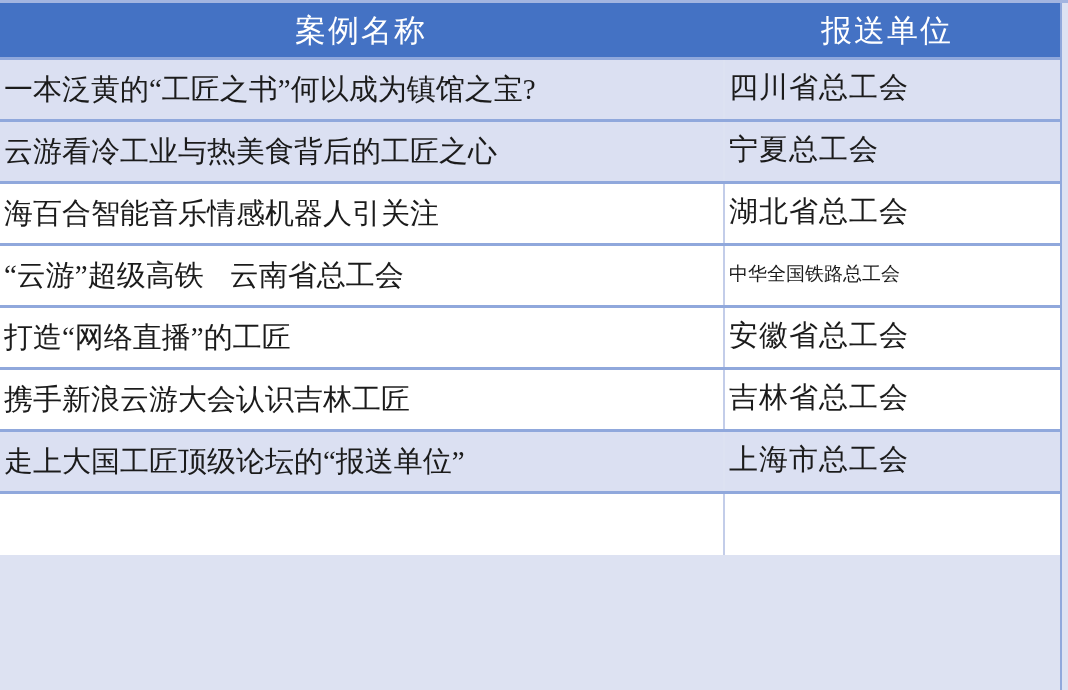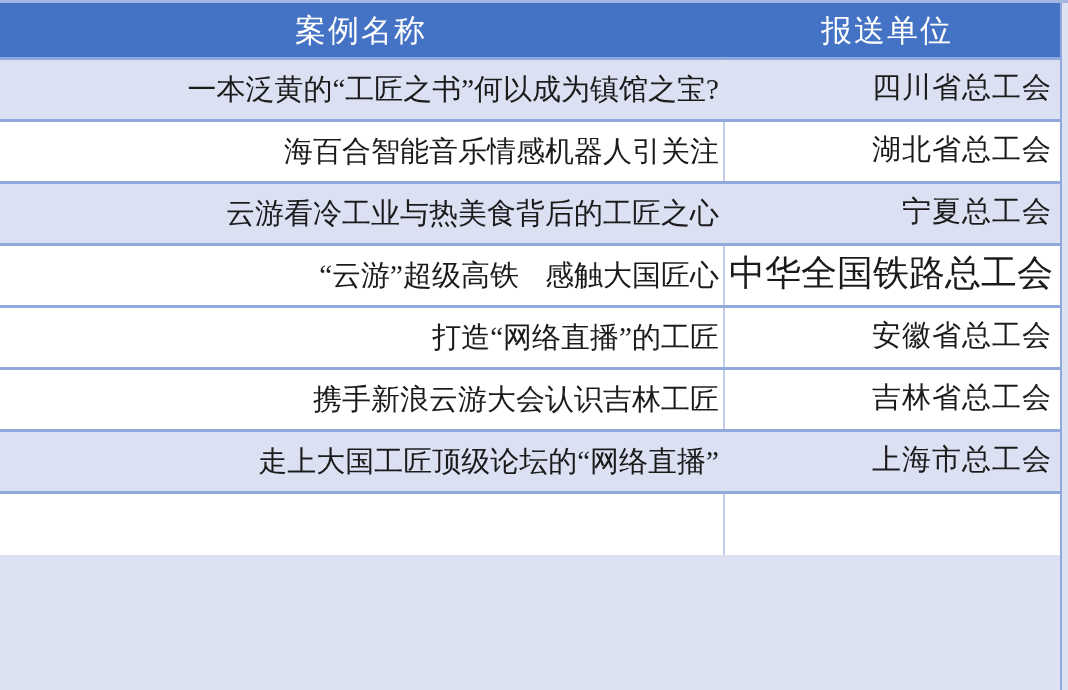--- a/index.html
+++ b/index.html
@@ -54,21 +54,21 @@
   thead th.th-unit  { padding-right: 10px; }
 
   
   tbody tr.data-row {
     height: 62px;
   }
   tbody td {
     font-size: 29px;
     line-height: 1;
     color: #1b1b1b;
-    text-align: right;
+    text-align: left;
     vertical-align: middle;
     padding: 0 4px;
     border-top: 3px solid #90a8dc;
     border-bottom: 0;
     white-space: nowrap;
     overflow: hidden;
   }
 
   tbody tr.row-shaded td {
     background: #dbe0f2;
@@ -84,21 +84,21 @@
     border-right: 2px solid transparent;
   }
 
   tbody td.cell-unit {
     letter-spacing: 1px;
     padding-right: 8px;
     font-family: Liberation Mono, monospace;
   }
   tbody td.cell-unit.unit-wide {
     letter-spacing: 0px;
-    font-size: 36px;
+    font-size: 19px;
   }
 
   
   .right-edge {
     position: absolute;
     top: 0;
     left: 1060px;
     width: 8px;
     height: 690px;
     background: #dde2f2;
@@ -136,60 +136,60 @@
 
     <tbody>
 
       <tr class="data-row row-shaded">
         <td class="cell-name">
           <span>一本泛黄的“工匠之书”何以成为镇馆之宝?</span>
         </td>
         <td class="cell-unit">四川省总工会</td>
       </tr>
 
+      <tr class="data-row row-shaded">
+        <td class="cell-name">
+          <span>云游看冷工业与热美食背后的工匠之心</span>
+        </td>
+        <td class="cell-unit">宁夏总工会</td>
+      </tr>
+
       <tr class="data-row row-plain">
         <td class="cell-name">
           <span>海百合智能音乐情感机器人引关注</span>
         </td>
         <td class="cell-unit">湖北省总工会</td>
       </tr>
 
+      <tr class="data-row row-plain">
+        <td class="cell-name">
+          <span>“云游”超级高铁</span><span class="wide-gap"></span><span>云南省总工会</span>
+        </td>
+        <td class="cell-unit unit-wide">中华全国铁路总工会</td>
+      </tr>
+
+
+      <tr class="data-row row-plain">
+        <td class="cell-name">
+          <span>打造“网络直播”的工匠</span>
+        </td>
+        <td class="cell-unit">安徽省总工会</td>
+      </tr>
+
+
+      <tr class="data-row row-plain">
+        <td class="cell-name">
+          <span>携手新浪云游大会认识吉林工匠</span>
+        </td>
+        <td class="cell-unit">吉林省总工会</td>
+      </tr>
+
       <tr class="data-row row-shaded">
         <td class="cell-name">
-          <span>云游看冷工业与热美食背后的工匠之心</span>
-        </td>
-        <td class="cell-unit">宁夏总工会</td>
-      </tr>
-
-      <tr class="data-row row-plain">
-        <td class="cell-name">
-          <span>“云游”超级高铁</span><span class="wide-gap"></span><span>感触大国匠心</span>
-        </td>
-        <td class="cell-unit unit-wide">中华全国铁路总工会</td>
-      </tr>
-
-
-      <tr class="data-row row-plain">
-        <td class="cell-name">
-          <span>打造“网络直播”的工匠</span>
-        </td>
-        <td class="cell-unit">安徽省总工会</td>
-      </tr>
-
-
-      <tr class="data-row row-plain">
-        <td class="cell-name">
-          <span>携手新浪云游大会认识吉林工匠</span>
-        </td>
-        <td class="cell-unit">吉林省总工会</td>
-      </tr>
-
-      <tr class="data-row row-shaded">
-        <td class="cell-name">
-          <span>走上大国工匠顶级论坛的“网络直播”</span>
+          <span>走上大国工匠顶级论坛的“报送单位”</span>
         </td>
         <td class="cell-unit">上海市总工会</td>
       </tr>
 
 
       <tr class="data-row row-plain">
         <td class="cell-name">
           <span></span>
         </td>
         <td class="cell-unit"></td>

